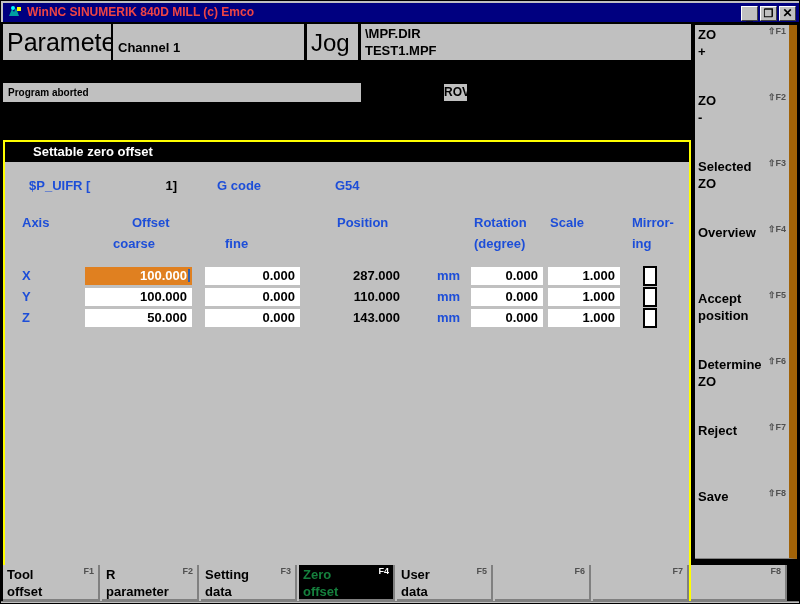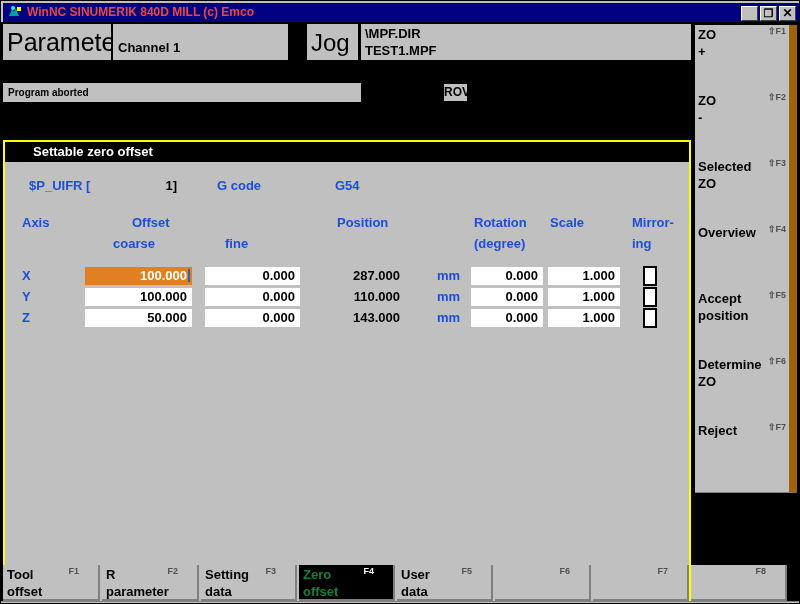--- a/index.html
+++ b/index.html
@@ -84,21 +84,21 @@
     color: #000;
     overflow: hidden;
   }
   #h-parameter {
     left: 0px; top: 2px; width: 108px; height: 36px;
     font-size: 25px;
     line-height: 36px;
     padding-left: 4px;
   }
   #h-channel {
-    left: 110px; top: 2px; width: 175px; height: 36px;
+    left: 110px; top: 2px; width: 191px; height: 36px;
     font-size: 13px;
     font-weight: bold;
     line-height: 48px;
     padding-left: 5px;
   }
   #h-mode {
     left: 304px; top: 2px; width: 51px; height: 36px;
     font-size: 24px;
     line-height: 38px;
     padding-left: 4px;
@@ -269,21 +269,21 @@
     left: 4px; top: 1px;
     width: 72px;
     font-size: 13px;
     font-weight: bold;
     color: #000;
     line-height: 17px;
   }
   .hkey.active .lbl { color: #15803d; }
   .hkey .fk {
     position: absolute;
-    right: 19px; top: 1px;
+    right: 4px; top: 1px;
     font-size: 9px;
     font-weight: bold;
     color: #505050;
   }
   .hkey.active .fk { color: #ffffff; }
 
   #bottom-strip {
     position: absolute;
     left: 0; top: 600px;
     width: 800px; height: 4px;
@@ -420,20 +420,26 @@
           <div>ZO</div>
         </div>
         <div class="fk">⇧F6</div>
       </div>
       <div class="vkey" style="top: 396px;">
         <div class="lbl">
           <div>Reject</div>
         </div>
         <div class="fk">⇧F7</div>
       </div>
+      <div class="vkey" style="top: 462px;">
+        <div class="lbl">
+          <div>Save</div>
+        </div>
+        <div class="fk">⇧F8</div>
+      </div>
     </div>
 
   <div id="hkeys">
       <div class="hkey" style="left: 0px; width: 97px;">
         <div class="lbl">
           <div>Tool</div>
           <div>offset</div>
         </div>
         <div class="fk">F1</div>
       </div>

